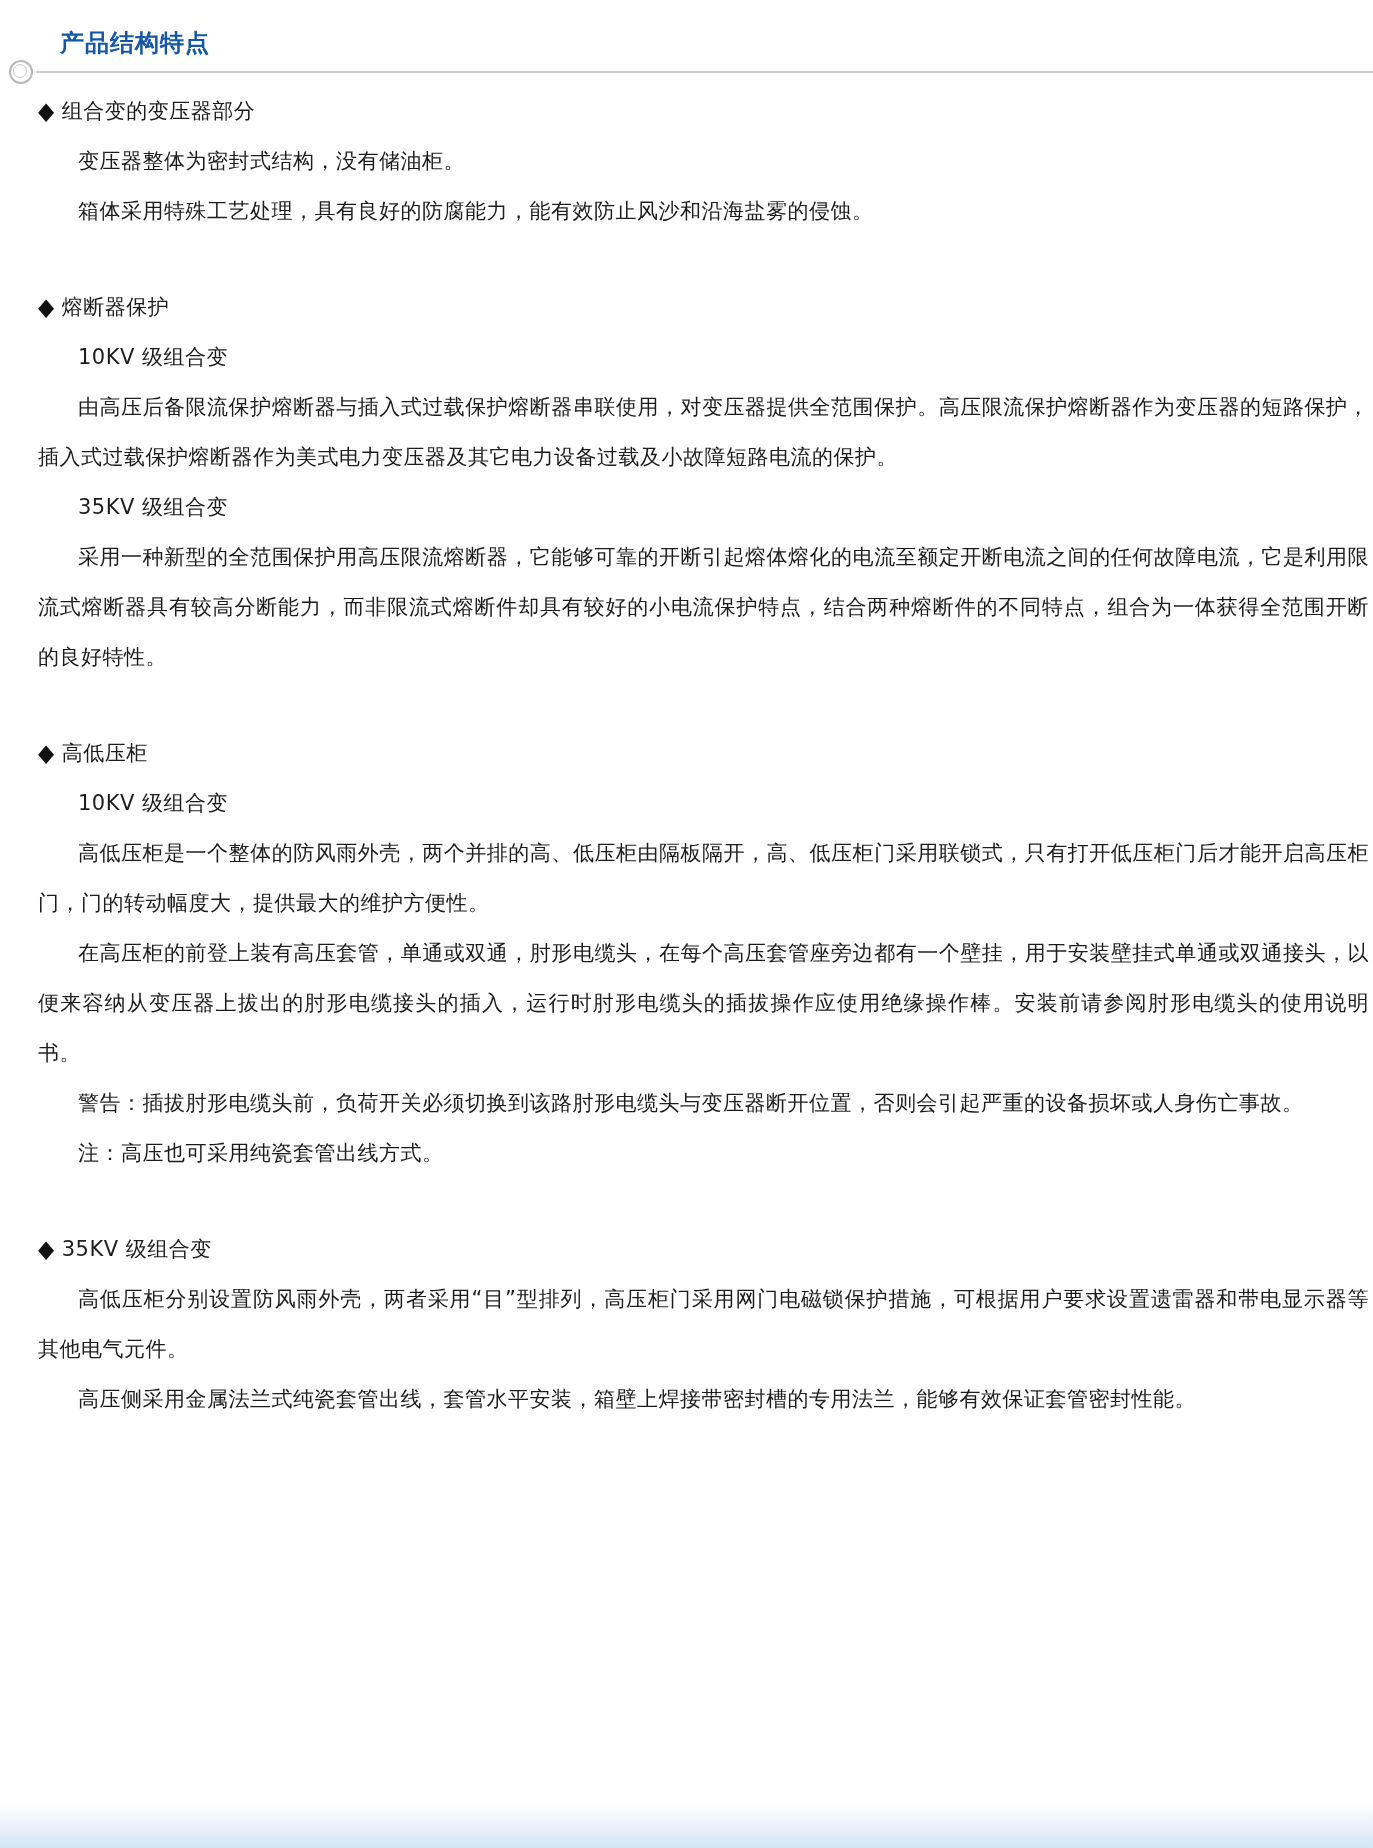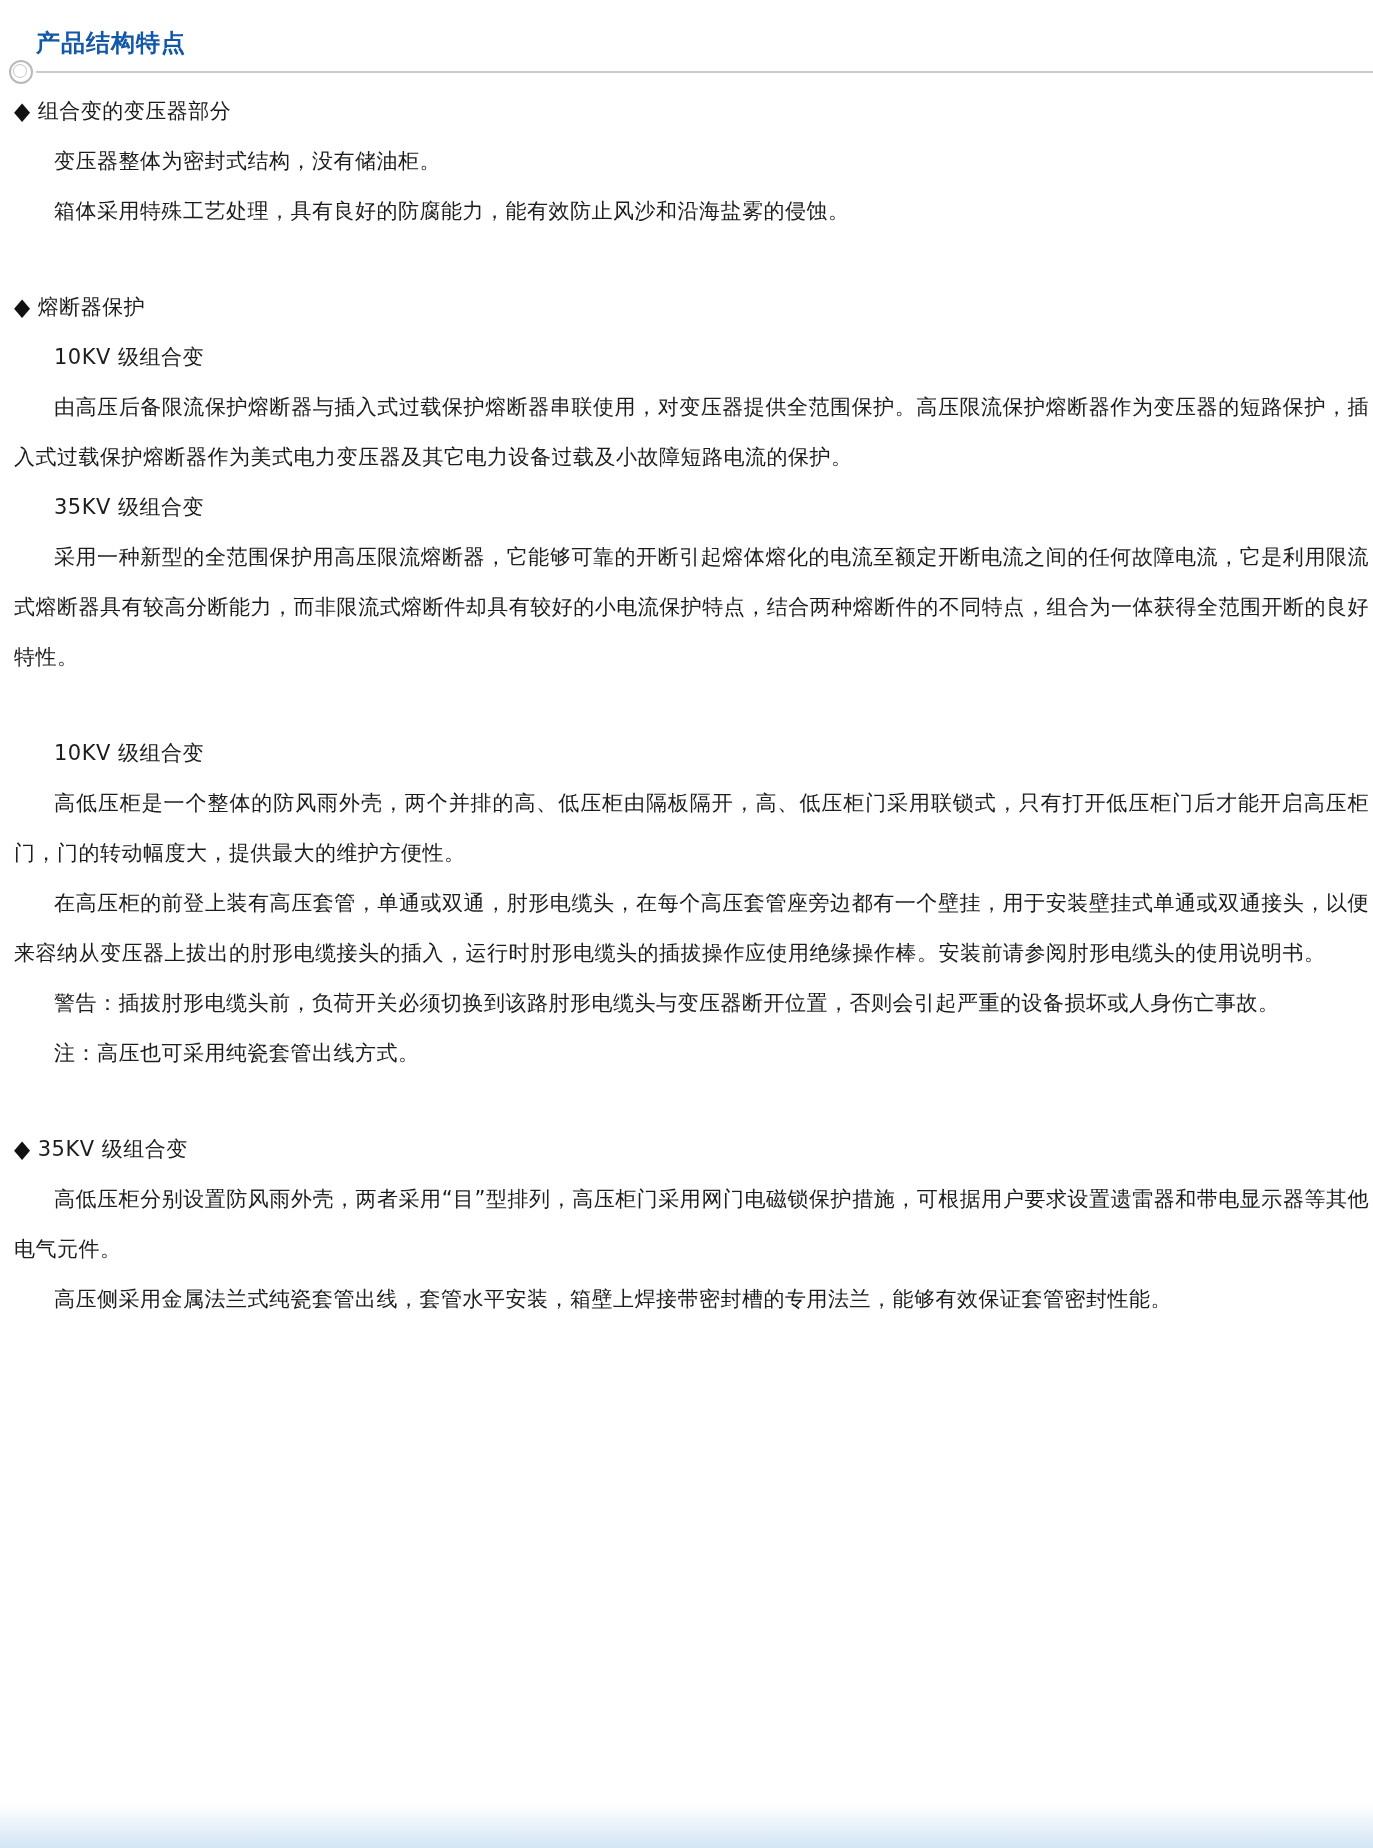--- a/index.html
+++ b/index.html
@@ -6,21 +6,21 @@
   body {
     width: 1373px; height: 1848px;
     background: #ffffff;
     font-family: "DejaVu Sans", "Liberation Sans", sans-serif;
     color: #1c1c1c;
     position: relative;
     overflow: hidden;
   }
   .header { position: relative; padding-top: 28px; }
   .page-title {
-    margin: 0 0 0 36px;
+    margin: 0 0 0 60px;
     color: #1257a8;
     font-size: 24px;
     font-weight: bold;
     letter-spacing: 1px;
     line-height: 30px;
   }
   .divider-row { position: relative; height: 14px; margin-top: 4px; }
   .divider {
     position: absolute; left: 36px; right: 0; top: 9px;
     border-top: 2px solid #cbcbcb;
@@ -38,20 +38,21 @@
     width: 12px; height: 12px;
     border: 1px solid #c6c6c6;
     border-radius: 50%;
   }
   .content {
     padding: 0 4px 0 14px;
     font-size: 21px;
     line-height: 50px;
     text-align: justify;
     letter-spacing: 0.5px;
+    margin-left: 24px;
   }
   .section { margin-top: 46px; }
   .section.first { margin-top: 10px; }
   .sec-heading { font-size: 21px; font-weight: normal; margin: 0; }
   .diamond {
     display: inline-block;
     margin-right: 7px;
     font-size: 21px;
     color: #111111;
     transform: scaleY(1.15);
@@ -88,20 +89,23 @@
     <div class="sec-heading">
       <span class="diamond">◆</span><span>熔断器保护</span>
     </div>
     <p class="para">10KV 级组合变</p>
     <p class="para">由高压后备限流保护熔断器与插入式过载保护熔断器串联使用，对变压器提供全范围保护。高压限流保护熔断器作为变压器的短路保护，插入式过载保护熔断器作为美式电力变压器及其它电力设备过载及小故障短路电流的保护。</p>
     <p class="para">35KV 级组合变</p>
     <p class="para">采用一种新型的全范围保护用高压限流熔断器，它能够可靠的开断引起熔体熔化的电流至额定开断电流之间的任何故障电流，它是利用限流式熔断器具有较高分断能力，而非限流式熔断件却具有较好的小电流保护特点，结合两种熔断件的不同特点，组合为一体获得全范围开断的良好特性。</p>
   </div>
 
   <div class="section">
+    <div class="sec-heading">
+      <span class="diamond">◆</span><span>高低压柜</span>
+    </div>
     <p class="para">10KV 级组合变</p>
     <p class="para">高低压柜是一个整体的防风雨外壳，两个并排的高、低压柜由隔板隔开，高、低压柜门采用联锁式，只有打开低压柜门后才能开启高压柜门，门的转动幅度大，提供最大的维护方便性。</p>
     <p class="para">在高压柜的前登上装有高压套管，单通或双通，肘形电缆头，在每个高压套管座旁边都有一个壁挂，用于安装壁挂式单通或双通接头，以便来容纳从变压器上拔出的肘形电缆接头的插入，运行时肘形电缆头的插拔操作应使用绝缘操作棒。安装前请参阅肘形电缆头的使用说明书。</p>
     <p class="para">警告：插拔肘形电缆头前，负荷开关必须切换到该路肘形电缆头与变压器断开位置，否则会引起严重的设备损坏或人身伤亡事故。</p>
     <p class="para">注：高压也可采用纯瓷套管出线方式。</p>
   </div>
 
   <div class="section">
     <div class="sec-heading">
       <span class="diamond">◆</span><span>35KV 级组合变</span>

